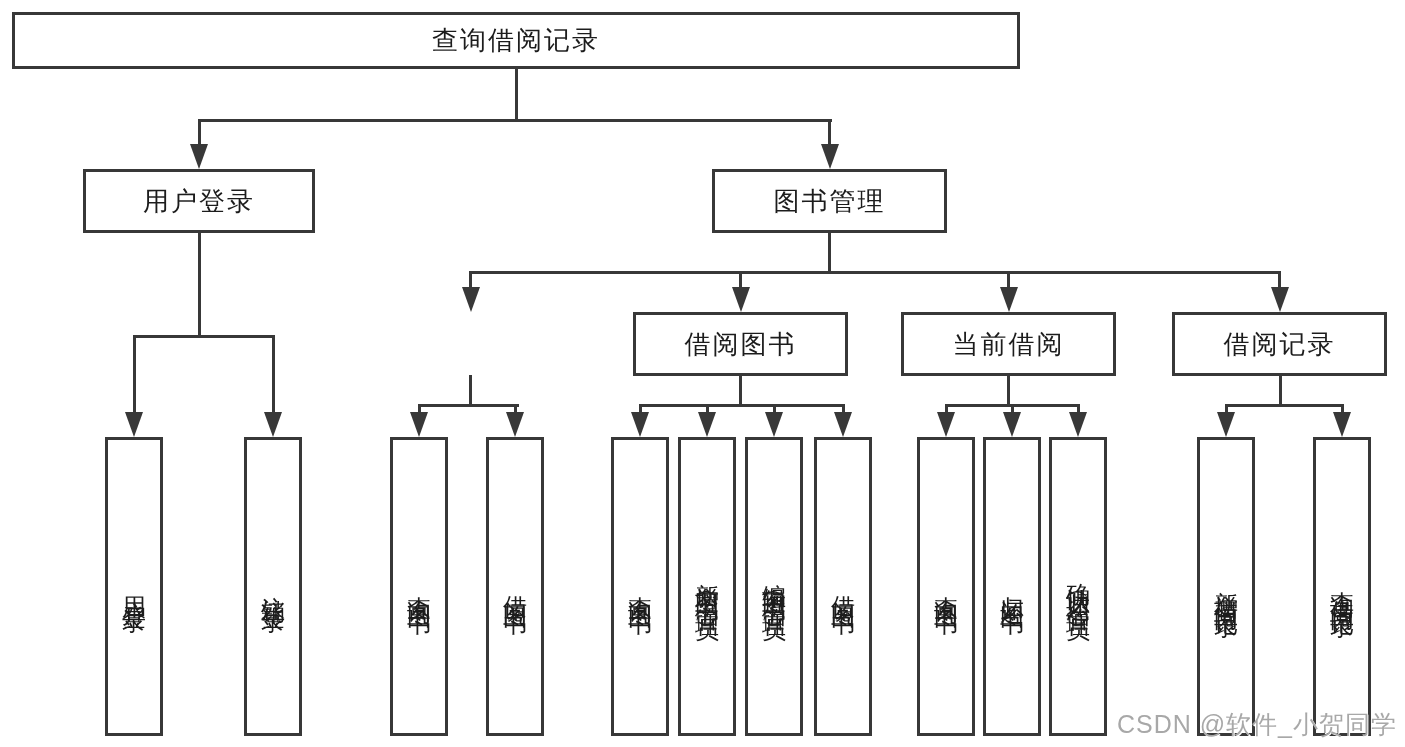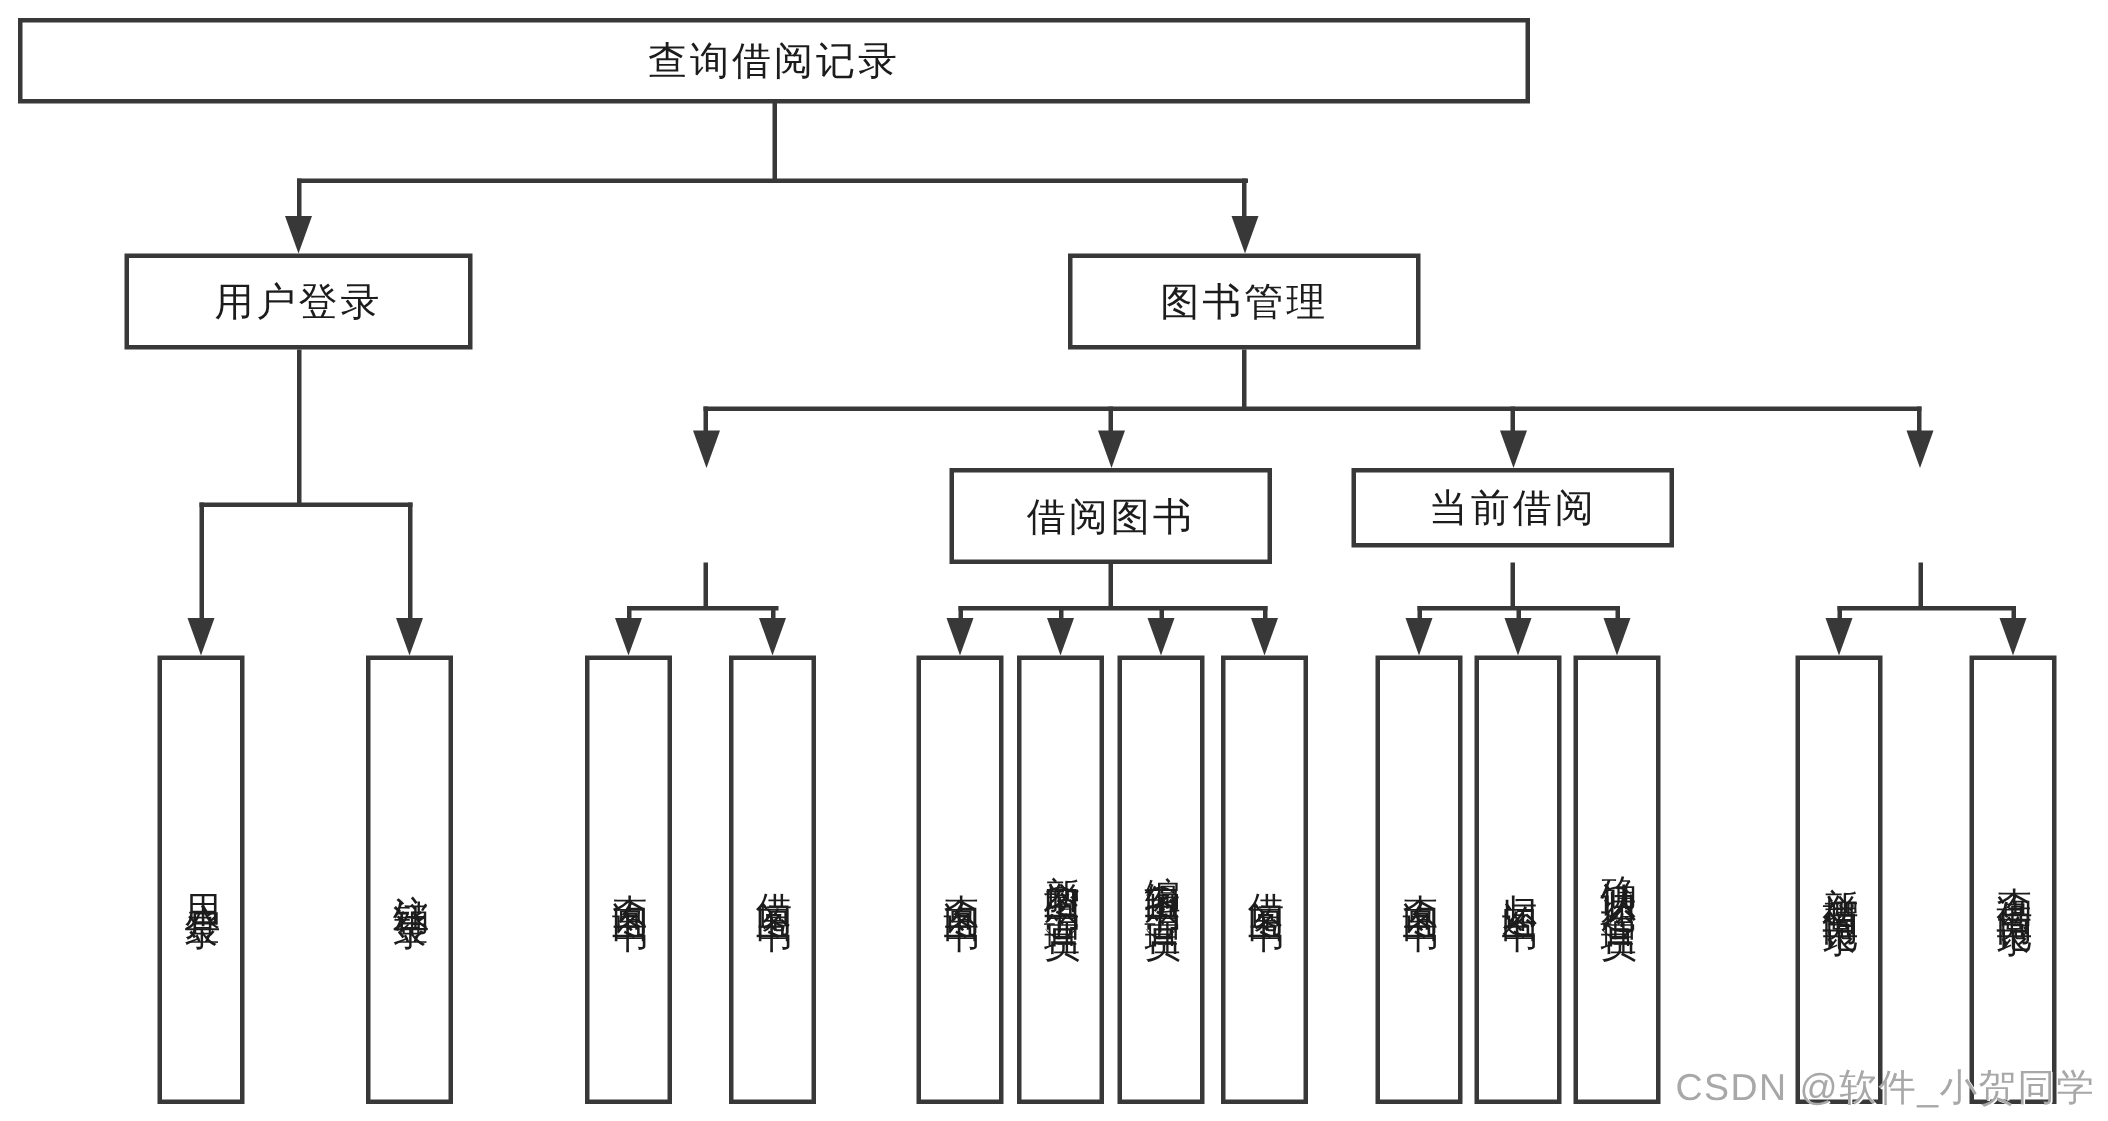--- a/index.html
+++ b/index.html
@@ -102,22 +102,25 @@
   <div class="vline" style="left:1007px;top:271px;height:19px;"></div>
   <div class="vline" style="left:1278px;top:271px;height:19px;"></div>
   <div class="arr" style="left:461.5px;top:287px;"></div>
   <div class="arr" style="left:731.5px;top:287px;"></div>
   <div class="arr" style="left:999.5px;top:287px;"></div>
   <div class="arr" style="left:1271px;top:287px;"></div>
 
   <div class="box" style="left:633px;top:312px;width:215px;height:64px;">
     <span class="hlabel">借阅图书</span>
   </div>
-  <div class="box" style="left:901px;top:312px;width:215px;height:53px;">
+  <div class="box" style="left:901px;top:312px;width:215px;height:64px;">
     <span class="hlabel">当前借阅</span>
+  </div>
+  <div class="box" style="left:1172px;top:312px;width:215px;height:64px;">
+    <span class="hlabel">借阅记录</span>
   </div>
 
   <div class="vline" style="left:469px;top:375px;height:31px;"></div>
   <div class="hline" style="left:417.5px;top:404px;width:101px;"></div>
   <div class="vline" style="left:417.5px;top:404px;height:10px;"></div>
   <div class="vline" style="left:513.5px;top:404px;height:10px;"></div>
   <div class="arr" style="left:410px;top:412px;"></div>
   <div class="arr" style="left:506px;top:412px;"></div>
 
   <div class="vline" style="left:739px;top:375px;height:31px;"></div>

